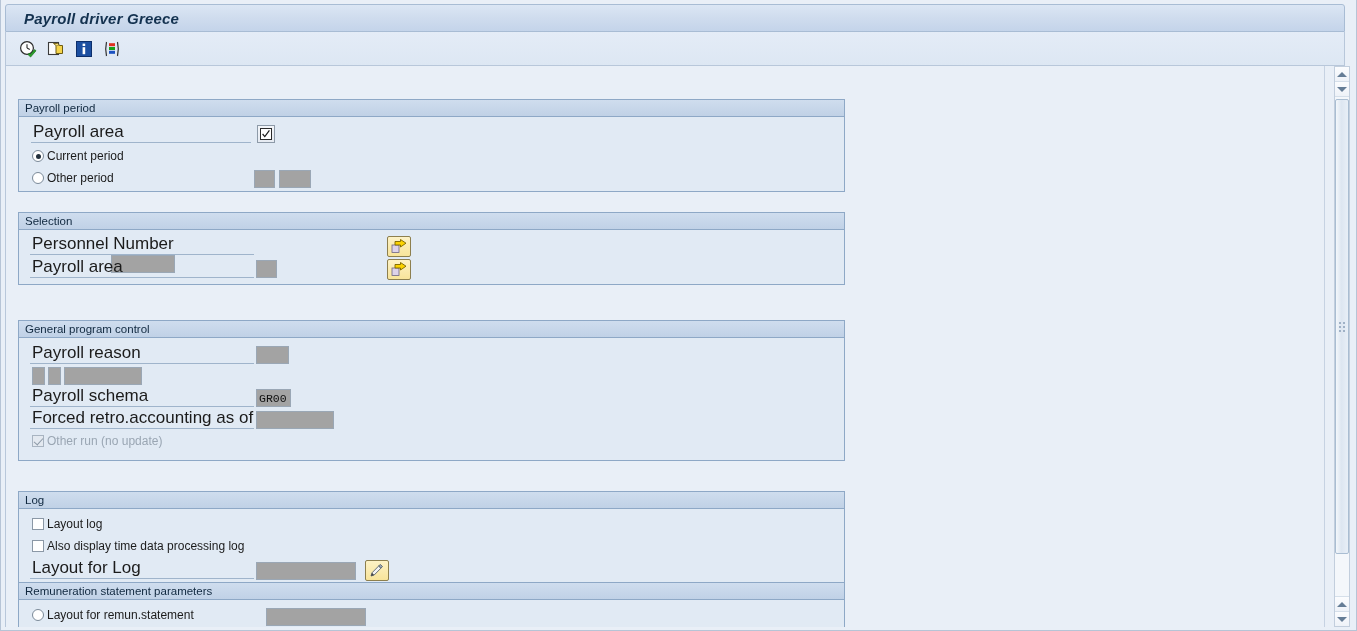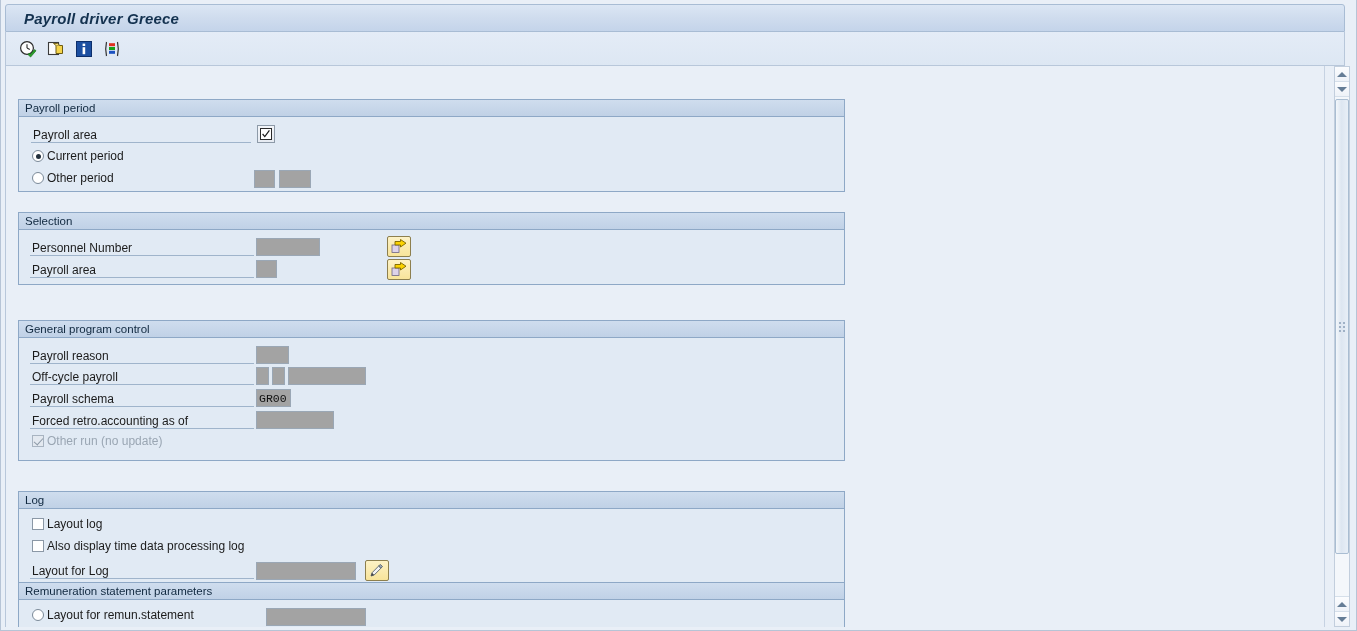--- a/index.html
+++ b/index.html
@@ -105,21 +105,21 @@
     font-size: 11.5px;
     color: #10283f;
     display: flex; align-items: center;
     padding-left: 6px;
   }
   .group-body { position: relative; }
 
   
   .row { position: absolute; display: flex; align-items: center; }
   .lbl-dot {
-    font-size: 12px;
+    font-size: 17px;
     color: #1b1b1b;
     border-bottom: 1px solid #9fb4cb;
     height: 17px;
     display: flex; align-items: flex-end;
     padding-left: 2px;
     white-space: nowrap;
   }
   .field {
     background: #a3a3a3;
     border: 1px solid #9aa7b5;
@@ -301,21 +301,21 @@
           </div>
         </div>
         <div class="field" style="position:absolute; left:235px; top:53px; width:21px;"></div>
         <div class="field" style="position:absolute; left:260px; top:53px; width:32px;"></div>
       </div>
     </div>
 
     <div class="group" style="top:146px;height:73px;">
       <div class="group-hdr">Selection</div>
       <div class="group-body">
-        <div class="row" style="left:11px; top:8px;">
+        <div class="row" style="left:11px; top:8px;flex-direction:column;">
           <div class="lbl-dot" style="width:224px;">Personnel Number</div>
           <div class="field" style="width:64px; margin-left:2px;"></div>
         </div>
         <div class="row" style="left:11px; top:30px;">
           <div class="lbl-dot" style="width:224px;">Payroll area</div>
           <div class="field" style="width:21px; margin-left:2px;"></div>
         </div>
         <div class="ybtn" style="position:absolute; left:368px; top:6px;">
           <svg width="16" height="15" viewBox="0 0 16 15">
             <rect x="1" y="6" width="7" height="7.5" fill="#ddd2ea" stroke="#6d6483" stroke-width="0.8"></rect>
@@ -332,21 +332,20 @@
     </div>
 
     <div class="group" style="top:254px;height:141px;">
       <div class="group-hdr">General program control</div>
       <div class="group-body">
         <div class="row" style="left:11px; top:8px;">
           <div class="lbl-dot" style="width:224px;">Payroll reason</div>
           <div class="field" style="width:33px; margin-left:2px;"></div>
         </div>
         <div class="row" style="left:11px; top:29px;">
-          <div class="lbl-dot" style="width:224px;">Off-cycle payroll</div>
           <div class="field" style="width:13px; margin-left:2px;"></div>
           <div class="field" style="width:13px; margin-left:3px;"></div>
           <div class="field" style="width:78px; margin-left:3px;"></div>
         </div>
         <div class="row" style="left:11px; top:51px;">
           <div class="lbl-dot" style="width:224px;">Payroll schema</div>
           <div class="field" style="width:35px; margin-left:2px;">GR00</div>
         </div>
         <div class="row" style="left:11px; top:73px;">
           <div class="lbl-dot" style="width:224px;">Forced retro.accounting as of</div>

